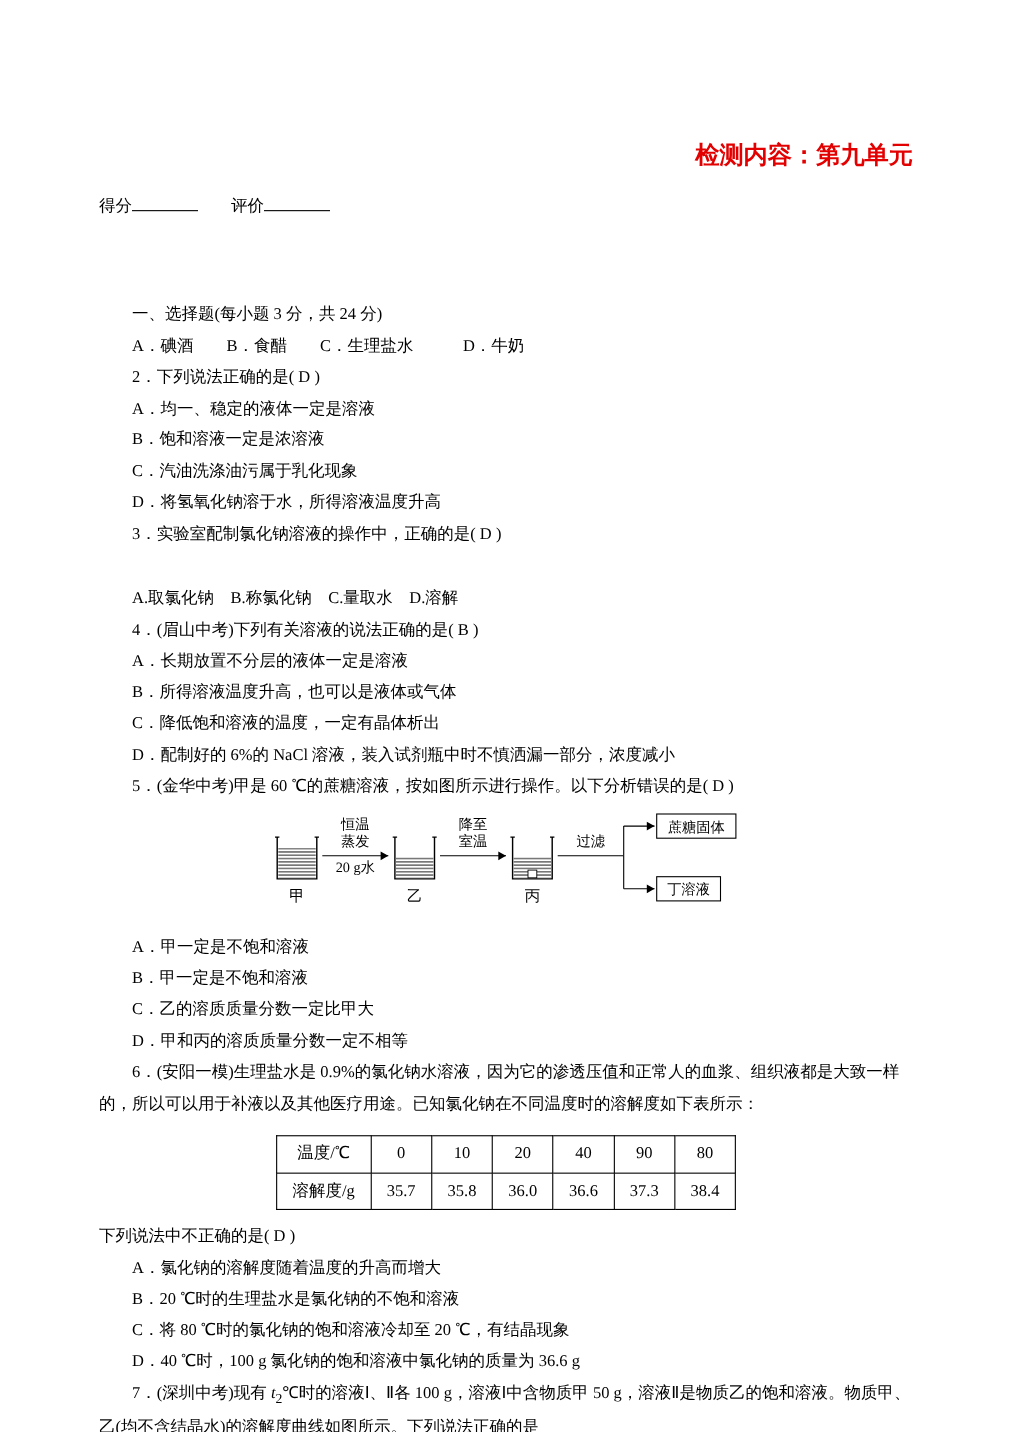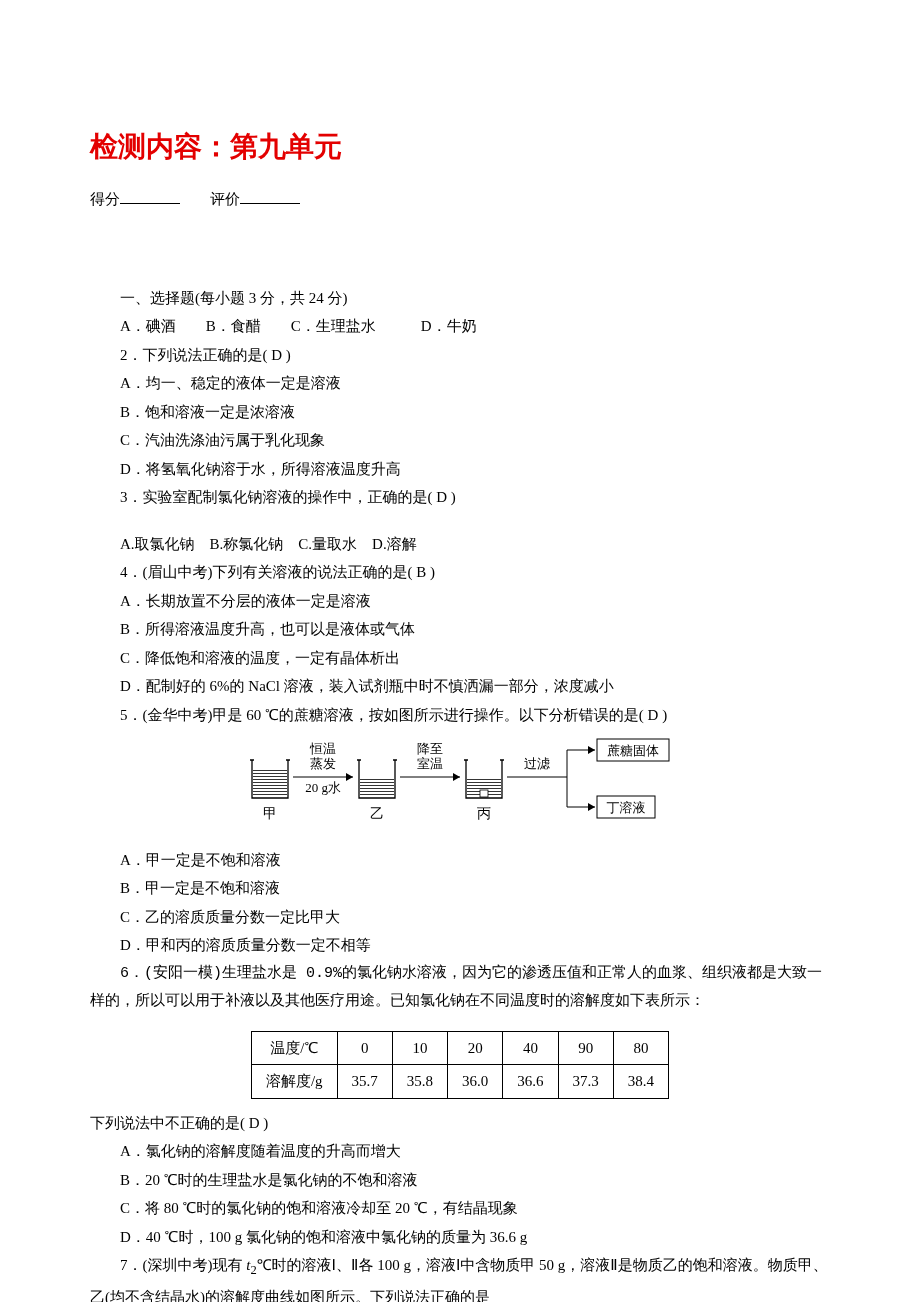--- a/index.html
+++ b/index.html
@@ -6,22 +6,22 @@
     body {
       font-family: "SimSun", "宋体", serif;
       font-size: 15px;
       line-height: 1.9;
       color: #000;
       background: #fff;
       width: 920px;
       padding: 120px 90px 60px 90px;
     }
     .title {
-      text-align: left;
-      font-size: 28px;
+      text-align: right;
+      font-size: 22px;
       font-weight: bold;
       color: #e30000;
       font-family: "SimHei", "黑体", sans-serif;
       margin-bottom: 12px;
     }
     .score-line {
       font-size: 15px;
       margin-bottom: 70px;
     }
     .score-line .underline {
@@ -67,21 +67,21 @@
 
   <p>A．碘酒　　B．食醋　　C．生理盐水　　　D．牛奶</p>
 
   <p>2．下列说法正确的是( D )</p>
   <p>A．均一、稳定的液体一定是溶液</p>
   <p>B．饱和溶液一定是浓溶液</p>
   <p>C．汽油洗涤油污属于乳化现象</p>
   <p>D．将氢氧化钠溶于水，所得溶液温度升高</p>
 
   <p>3．实验室配制氯化钠溶液的操作中，正确的是( D )</p>
-  <p style="margin-top:18px;">A.取氯化钠　B.称氯化钠　C.量取水　D.溶解</p>
+  <p style="margin-top:30px;">A.取氯化钠　B.称氯化钠　C.量取水　D.溶解</p>
 
   <p>4．(眉山中考)下列有关溶液的说法正确的是( B )</p>
   <p>A．长期放置不分层的液体一定是溶液</p>
   <p>B．所得溶液温度升高，也可以是液体或气体</p>
   <p>C．降低饱和溶液的温度，一定有晶体析出</p>
   <p>D．配制好的 6%的 NaCl 溶液，装入试剂瓶中时不慎洒漏一部分，浓度减小</p>
 
   <p>5．(金华中考)甲是 60 ℃的蔗糖溶液，按如图所示进行操作。以下分析错误的是( D )</p>
 
   <div class="diagram-wrap">
@@ -149,21 +149,21 @@
         <text x="29" y="16" text-anchor="middle" font-size="13">丁溶液</text>
       </g>
     </svg>
   </div>
 
   <p>A．甲一定是不饱和溶液</p>
   <p>B．甲一定是不饱和溶液</p>
   <p>C．乙的溶质质量分数一定比甲大</p>
   <p>D．甲和丙的溶质质量分数一定不相等</p>
 
-  <p class="no-indent" style="text-indent:2em;font-family:Liberation Mono, monospace;">6．(安阳一模)生理盐水是 0.9%的氯化钠水溶液，因为它的渗透压值和正常人的血浆、组织液都是大致一样的，所以可以用于补液以及其他医疗用途。已知氯化钠在不同温度时的溶解度如下表所示：</p>
+  <p class="no-indent" style="text-indent:2em;">6．(安阳一模)生理盐水是 0.9%的氯化钠水溶液，因为它的渗透压值和正常人的血浆、组织液都是大致一样的，所以可以用于补液以及其他医疗用途。已知氯化钠在不同温度时的溶解度如下表所示：</p>
 
   <table class="solubility">
     <tbody>
         <tr>
       <td>温度/℃</td>
       <td>0</td>
       <td>10</td>
       <td>20</td>
       <td>40</td>
       <td>90</td>

